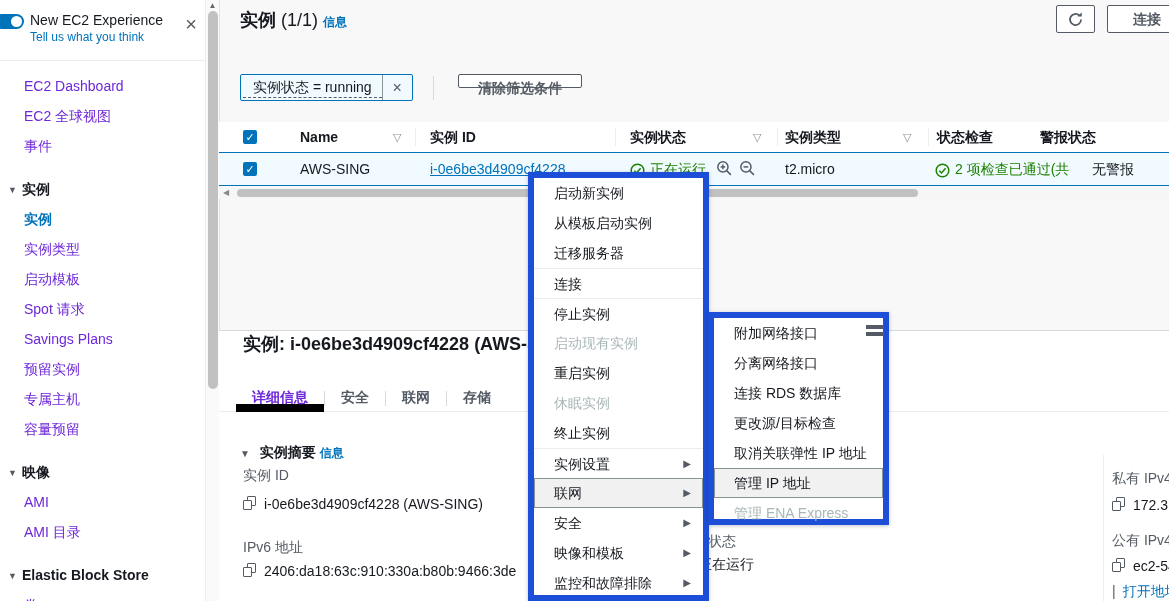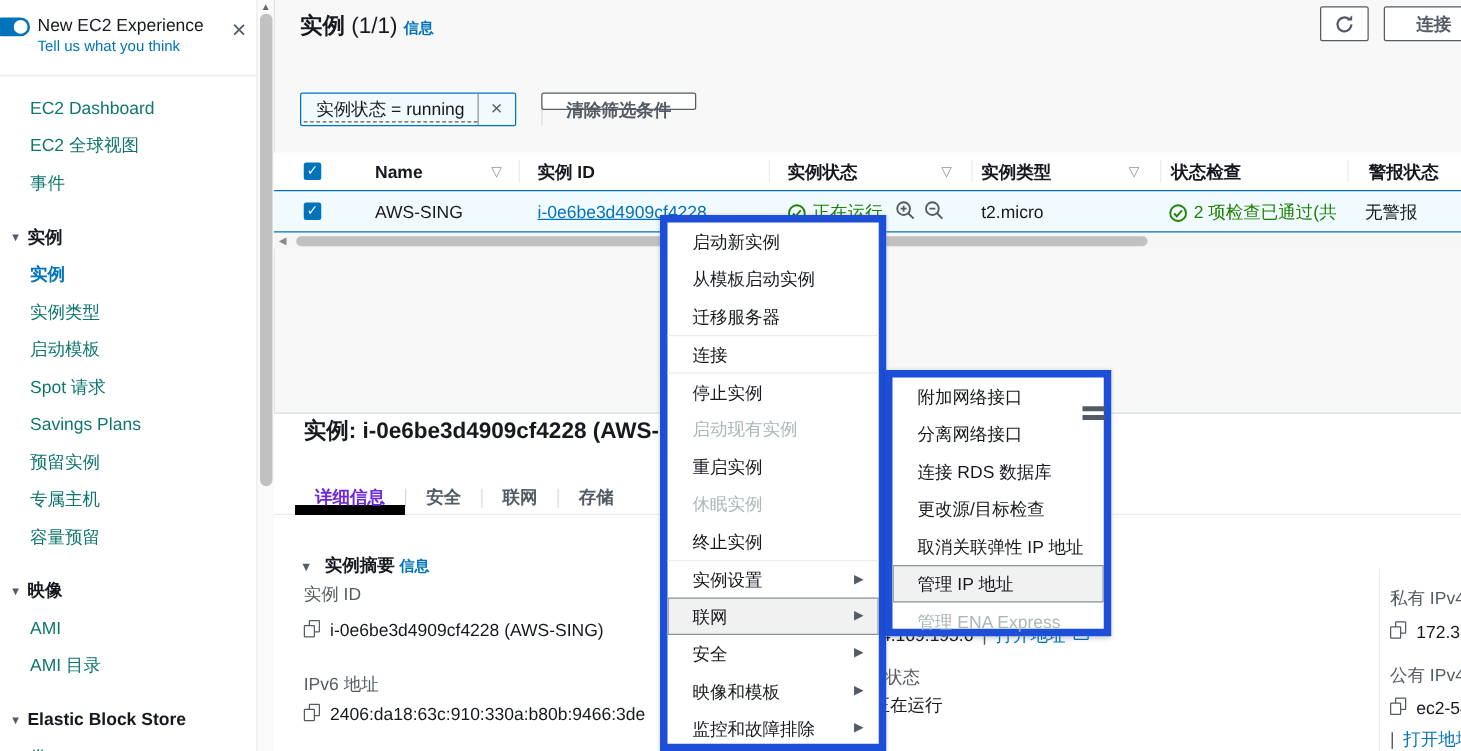--- a/index.html
+++ b/index.html
@@ -11,21 +11,21 @@
   
   .sidebar { left:0; top:0; width:205px; height:601px; background:#fff; z-index:5; }
   .sb-banner { position:relative; height:61px; border-bottom:1px solid #eaeded; padding:12px 8px 0 30px; }
   .toggle { position:absolute; left:-6px; top:14px; width:30px; height:15px; background:#0073bb; border-radius:8px; }
   .toggle::after { content:""; position:absolute; right:2px; top:2px; width:11px; height:11px; background:#fff; border-radius:50%; }
   .sb-banner-title { font-size:14px; color:#16191f; }
   .sb-banner-sub { font-size:12px; color:#0073bb; margin-top:2px; }
   .sb-close { position:absolute; right:8px; top:14px; font-size:20px; line-height:20px; color:#545b64; cursor:pointer; }
   .nav { padding-top:10px; }
   .nav div { height:30px; line-height:30px; white-space:nowrap; overflow:hidden; }
-  .nav .item { padding-left:24px; color:#0f766e; cursor:pointer; }
+  .nav .item { padding-left:24px; color:#6d28d9; cursor:pointer; }
   .nav .item.active { color:#0073bb; font-weight:700; }
   .nav .section { padding-left:8px; color:#16191f; font-weight:700; margin-top:13px; }
   .nav .section .tri { font-size:9px; color:#545b64; margin-right:5px; vertical-align:1px; }
 
   
   .vscroll { left:205px; top:0; width:14px; height:601px; background:#fafafa; border-left:1px solid #ececec; z-index:6; }
   .vscroll .up { display:block; text-align:center; font-size:8px; color:#666; height:12px; line-height:12px; }
   .vscroll .thumb { position:absolute; left:2px; top:11px; width:10px; height:378px; background:#c1c1c1; border-radius:5px; }
   .main-edge { left:219px; top:0; width:1px; height:601px; background:#e3e3e3; }
 
@@ -36,21 +36,21 @@
   .btn { background:#fff; border:1px solid #545b64; border-radius:2px; color:#545b64; font-weight:700; font-size:14px; text-align:center; cursor:pointer; }
   .refresh-btn { left:1056px; top:5px; width:39px; height:28px; padding-top:5px; }
   .connect-btn { left:1107px; top:5px; width:80px; height:28px; line-height:26px; }
   .search-box { left:240px; top:38px; width:650px; height:29px; background:#fff; border:1px solid #aab7b8; border-radius:2px; display:flex; align-items:center; padding:0 8px; }
   .search-box input { border:none; outline:none; flex:1; font-size:14px; font-style:italic; color:#444; background:transparent; margin-left:8px; font-family:inherit; }
   .search-box input::placeholder { color:#6b7480; font-style:italic; }
   .chip { left:240px; top:74px; height:27px; background:#f1faff; border:1px solid #0073bb; border-radius:2px; display:flex; align-items:center; }
   .chip-text { padding:0 10px; border-bottom:1px dashed #545b64; margin:0 0 0 2px; line-height:20px; }
   .chip-x { width:30px; text-align:center; border-left:1px solid #879596; font-size:16px; color:#545b64; line-height:25px; cursor:pointer; }
   .chip-divider { left:433px; top:76px; width:1px; height:24px; background:#d5dbdb; }
-  .clear-btn { left:433px; top:74px; width:124px; height:14px; line-height:26px; }
+  .clear-btn { left:458px; top:74px; width:124px; height:14px; line-height:26px; }
 
   
   .table-bg { left:219px; top:122px; width:950px; height:30px; background:#fff; }
   .hdr { top:129px; font-weight:700; color:#16191f; white-space:nowrap; }
   .sort { color:#879596; font-size:11px; font-weight:400; cursor:pointer; }
   .col-div { top:128px; width:1px; height:18px; background:#eaeded; }
   .checkbox { width:14px; height:14px; background:#0073bb; border-radius:2px; color:#fff; font-size:11px; line-height:14px; text-align:center; cursor:pointer; }
   .row { left:219px; top:152px; width:950px; height:34px; background:#f1faff; border-top:1px solid #0073bb; border-bottom:1px solid #0073bb; }
   .cell { top:161px; white-space:nowrap; }
   .link { color:#0073bb; text-decoration:underline; cursor:pointer; }
@@ -78,21 +78,21 @@
   .copy { position:relative; width:14px; height:14px; display:inline-block; flex:0 0 14px; cursor:pointer; }
   .copy::before { content:""; position:absolute; left:4px; top:0; width:7px; height:8px; border:1.5px solid #545b64; border-radius:1px; }
   .copy::after { content:""; position:absolute; left:0; top:4px; width:7px; height:8px; border:1.5px solid #545b64; border-radius:1px; background:#fff; }
   .ext { position:relative; width:12px; height:12px; display:inline-block; border:1.5px solid #0073bb; border-radius:1px; }
   .ext::after { content:"↗"; position:absolute; left:1px; top:-4px; font-size:9px; color:#0073bb; }
   .col-divider { left:1103px; top:455px; width:1px; height:146px; background:#eaeded; }
 
   
   .menu { background:#fff; border:6px solid #1d4ed8; box-shadow:0 1px 4px rgba(0,28,36,.25); z-index:50; }
   .ctx { left:528px; top:172px; width:181px; height:429px; }
-  .sub { left:708px; top:296px; width:181px; height:213px; }
+  .sub { left:708px; top:312px; width:181px; height:213px; }
   .mi { height:30px; line-height:30px; padding:0 20px; color:#16191f; white-space:nowrap; overflow:hidden; cursor:pointer; position:relative; }
   .mi.divided { border-top:1px solid #eaeded; }
   .mi.disabled { color:#aab7b8; cursor:default; }
   .mi.hl { background:#f1f1f1; outline:1px solid #879596; outline-offset:-1px; }
   .mi .car { position:absolute; right:12px; top:0; font-size:10px; color:#545b64; }
 </style>
 </head>
 <body>
 
 <div class="app">
@@ -161,21 +161,21 @@
   <div class="abs hdr" style="left:430px;"><span>实例 ID</span></div>
   <div class="abs col-div" style="left:615px;"></div>
   <div class="abs hdr" style="left:630px;"><span>实例状态</span></div>
   <div class="abs hdr sort" style="left:753px; top:131px;">▽</div>
   <div class="abs col-div" style="left:777px;"></div>
   <div class="abs hdr" style="left:785px;"><span>实例类型</span></div>
   <div class="abs hdr sort" style="left:903px; top:131px;">▽</div>
   <div class="abs col-div" style="left:928px;"></div>
   <div class="abs hdr" style="left:937px;"><span>状态检查</span></div>
   <div class="abs col-div" style="left:1078px;"></div>
-  <div class="abs hdr" style="left:1095px;"><span>警报状态</span></div>
+  <div class="abs hdr" style="left:1040px;"><span>警报状态</span></div>
 
   <div class="abs row"></div>
   <div class="abs checkbox" style="left:243px; top:162px;"><span>✓</span></div>
   <div class="abs cell" style="left:300px;">AWS-SING</div>
   <div class="abs cell link" style="left:430px;">i-0e6be3d4909cf4228</div>
   <div class="abs cell state-cell" style="left:630px;">
     <svg width="15" height="15" viewBox="0 0 15 15">
         <circle cx="7.5" cy="7.5" r="6.3" fill="none" stroke="#1d8102" stroke-width="1.5"></circle>
         <path d="M4.3 7.8 L6.5 10 L10.6 5.2" fill="none" stroke="#1d8102" stroke-width="1.5"></path>
       </svg>

